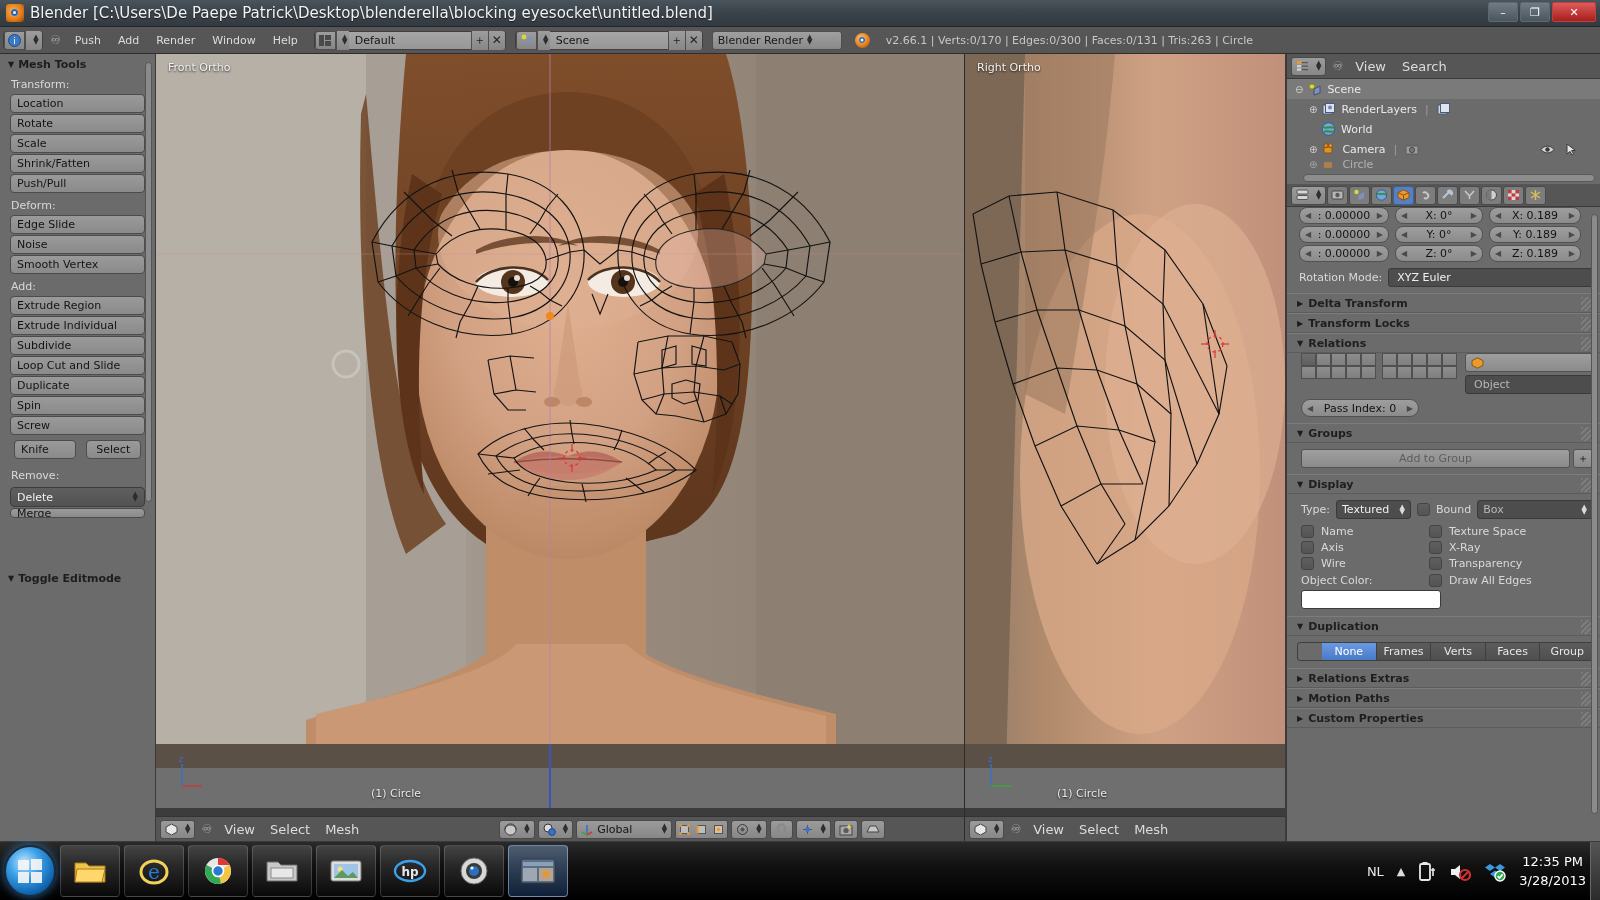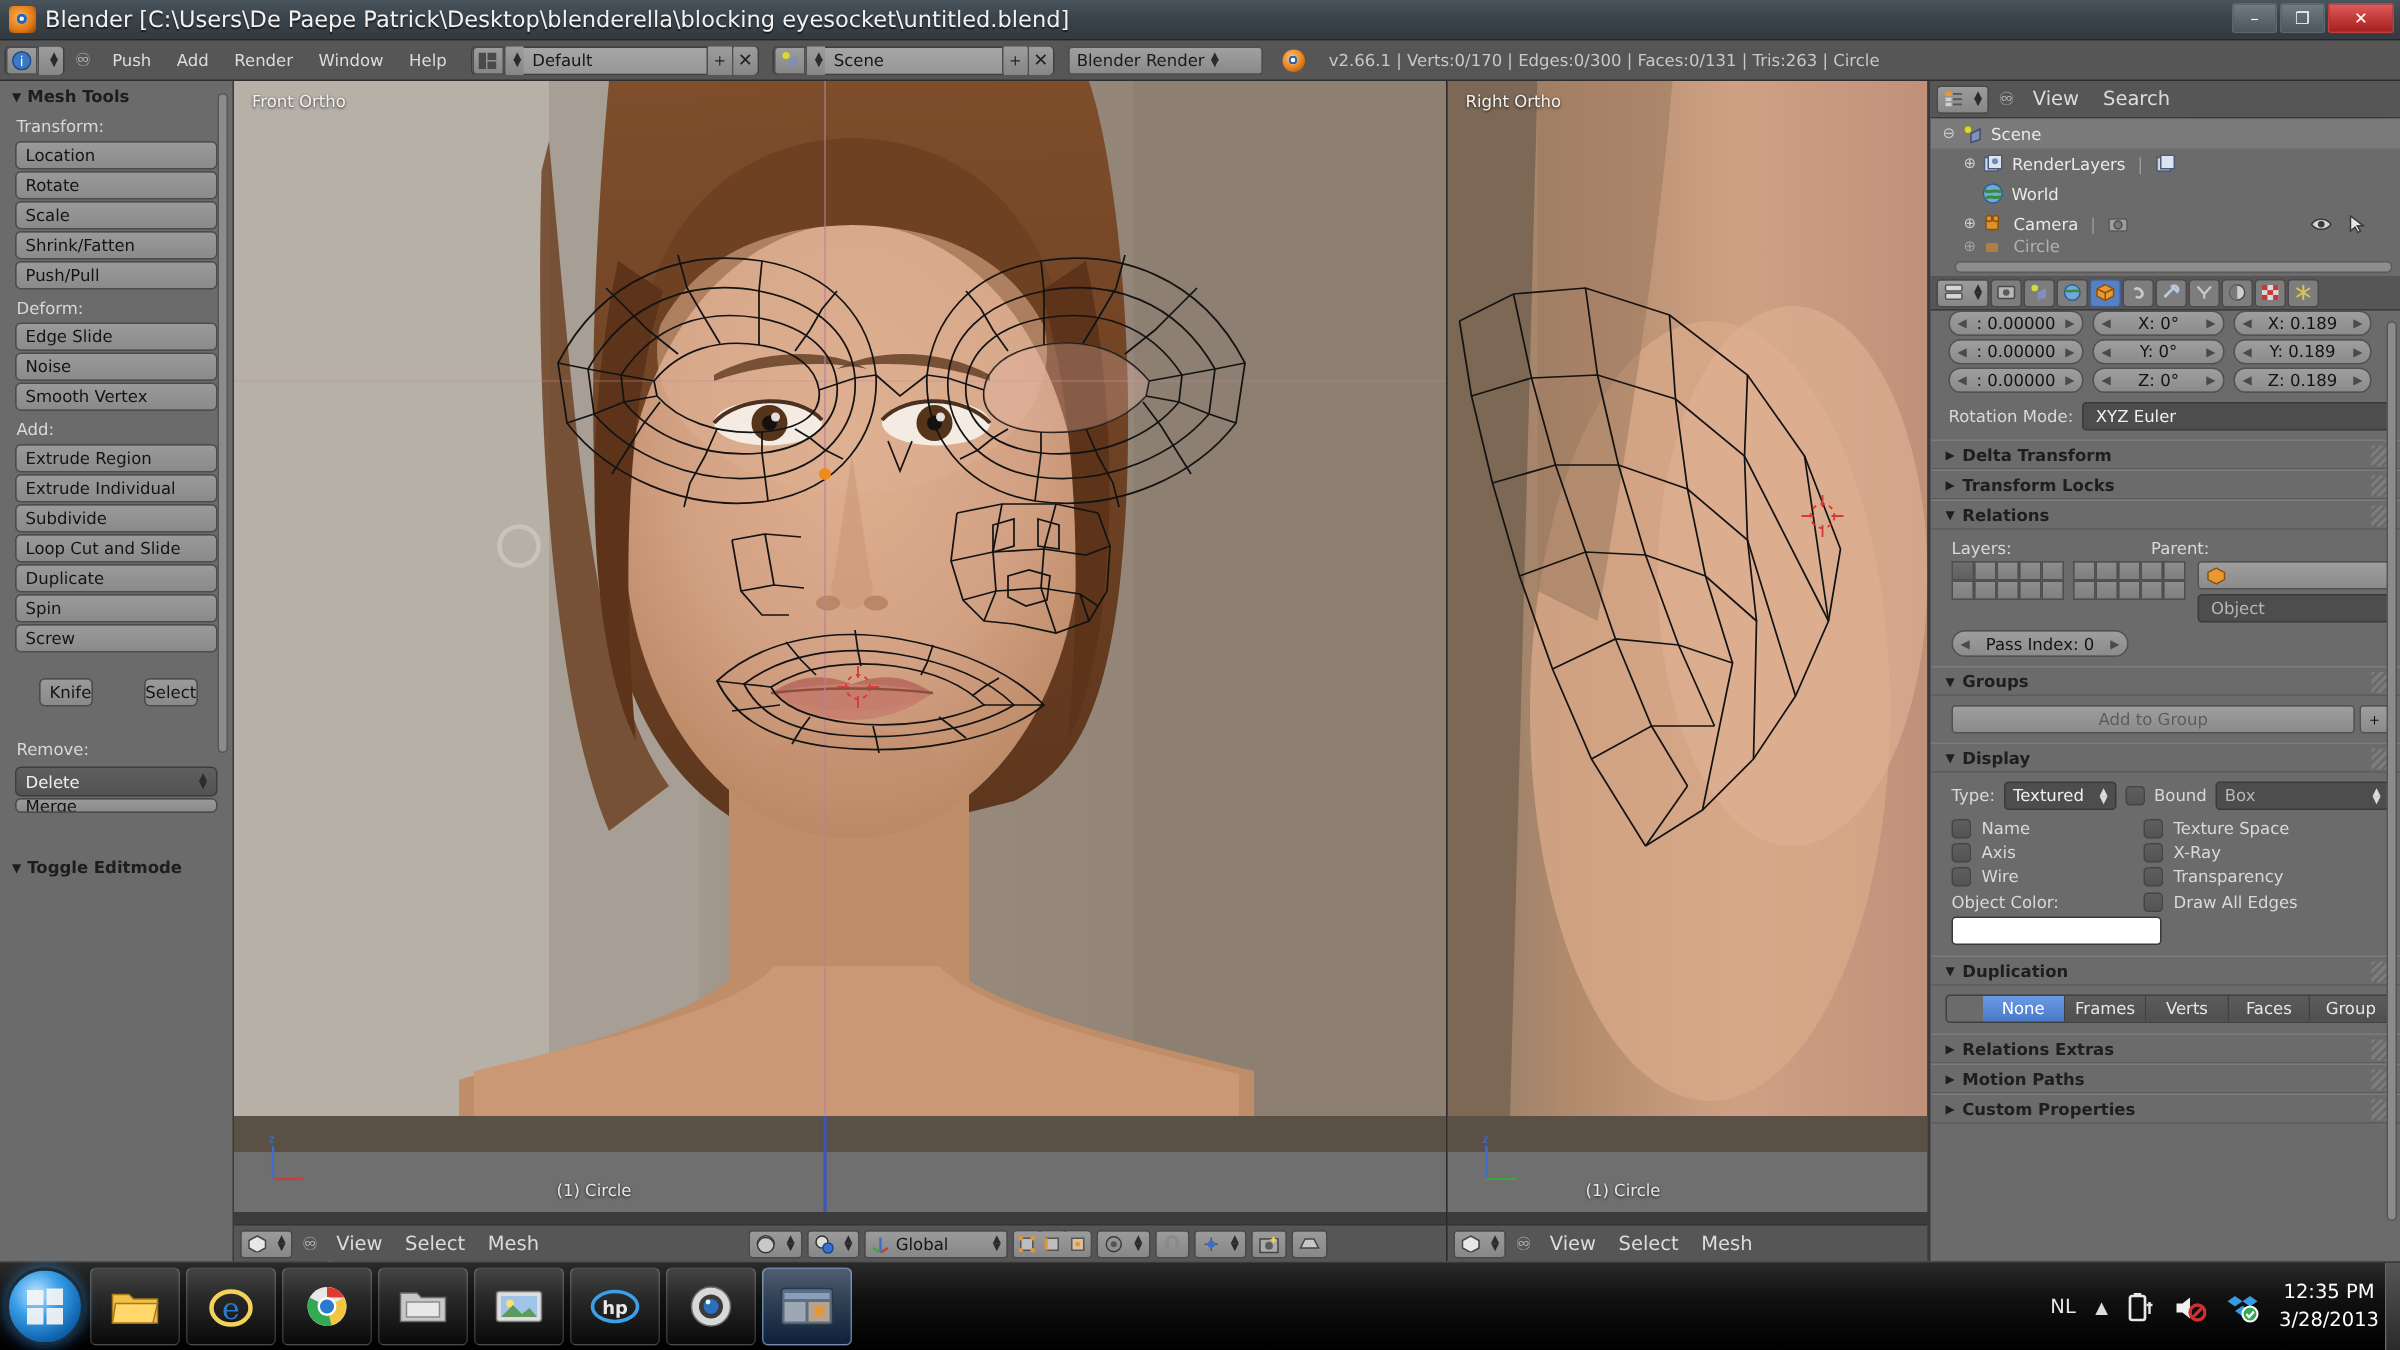--- a/index.html
+++ b/index.html
@@ -97,21 +97,21 @@
     color:#1d1d1d;font-size:11px;font-weight:bold;padding:4px 8px 2px 8px;display:flex;align-items:center;gap:4px;
   }
   .tri{font-size:8px;}
   .sublabel{color:#d8d8d8;font-size:11px;padding:5px 0 3px 11px;}
   .tbtn{
     margin:0 10px 1px 10px;height:19px;border-radius:4px;
     border:1px solid #4c4c4c;
     background:linear-gradient(180deg,#9a9a9a 0%, #8a8a8a 100%);
     color:#141414;font-size:11px;display:flex;align-items:center;padding-left:6px;
   }
-  .tbtn.half{ margin:16px; flex:1; border-radius:4px;text-align:center;}
+  .tbtn.half{ margin:4px; flex:1; border-radius:4px;text-align:center;}
   .tbtn-row{ display:flex;gap:2px;margin:0 10px 1px 10px;}
   .tdropdown{
     margin:2px 10px 1px 10px;height:20px;border-radius:4px;border:1px solid #3d3d3d;
     background:linear-gradient(180deg,#5f5f5f,#525252);
     color:#f0f0f0;font-size:11px;display:flex;align-items:center;padding:0 6px;
     justify-content:space-between;
   }
   .ts-scroll{
     position:absolute;right:3px;top:8px;width:7px;height:440px;border-radius:4px;
     background:#8b8b8b;border:1px solid #555;
@@ -1043,24 +1043,20 @@
         </div>
         <div class="sec">
           <span class="tri">▶</span>
           <span>Transform Locks</span>
         </div>
         <div class="sec">
           <span class="tri">▼</span>
           <span>Relations</span>
         </div>
 
-        <div class="row" style="padding:6px 8px 2px 14px">
-          <span class="lbl" style="width:133px">Layers:</span>
-          <span class="lbl">Parent:</span>
-        </div>
         <div class="row" style="padding:0 8px 0 14px;align-items:flex-start;gap:8px">
           <div style="display:flex;gap:6px">
             <div class="layerbox">
               <div class="layercell on"></div>
                 <div class="layercell"></div>
                 <div class="layercell"></div>
                 <div class="layercell"></div>
                 <div class="layercell"></div>
               <div class="layercell"></div>
                 <div class="layercell"></div>

